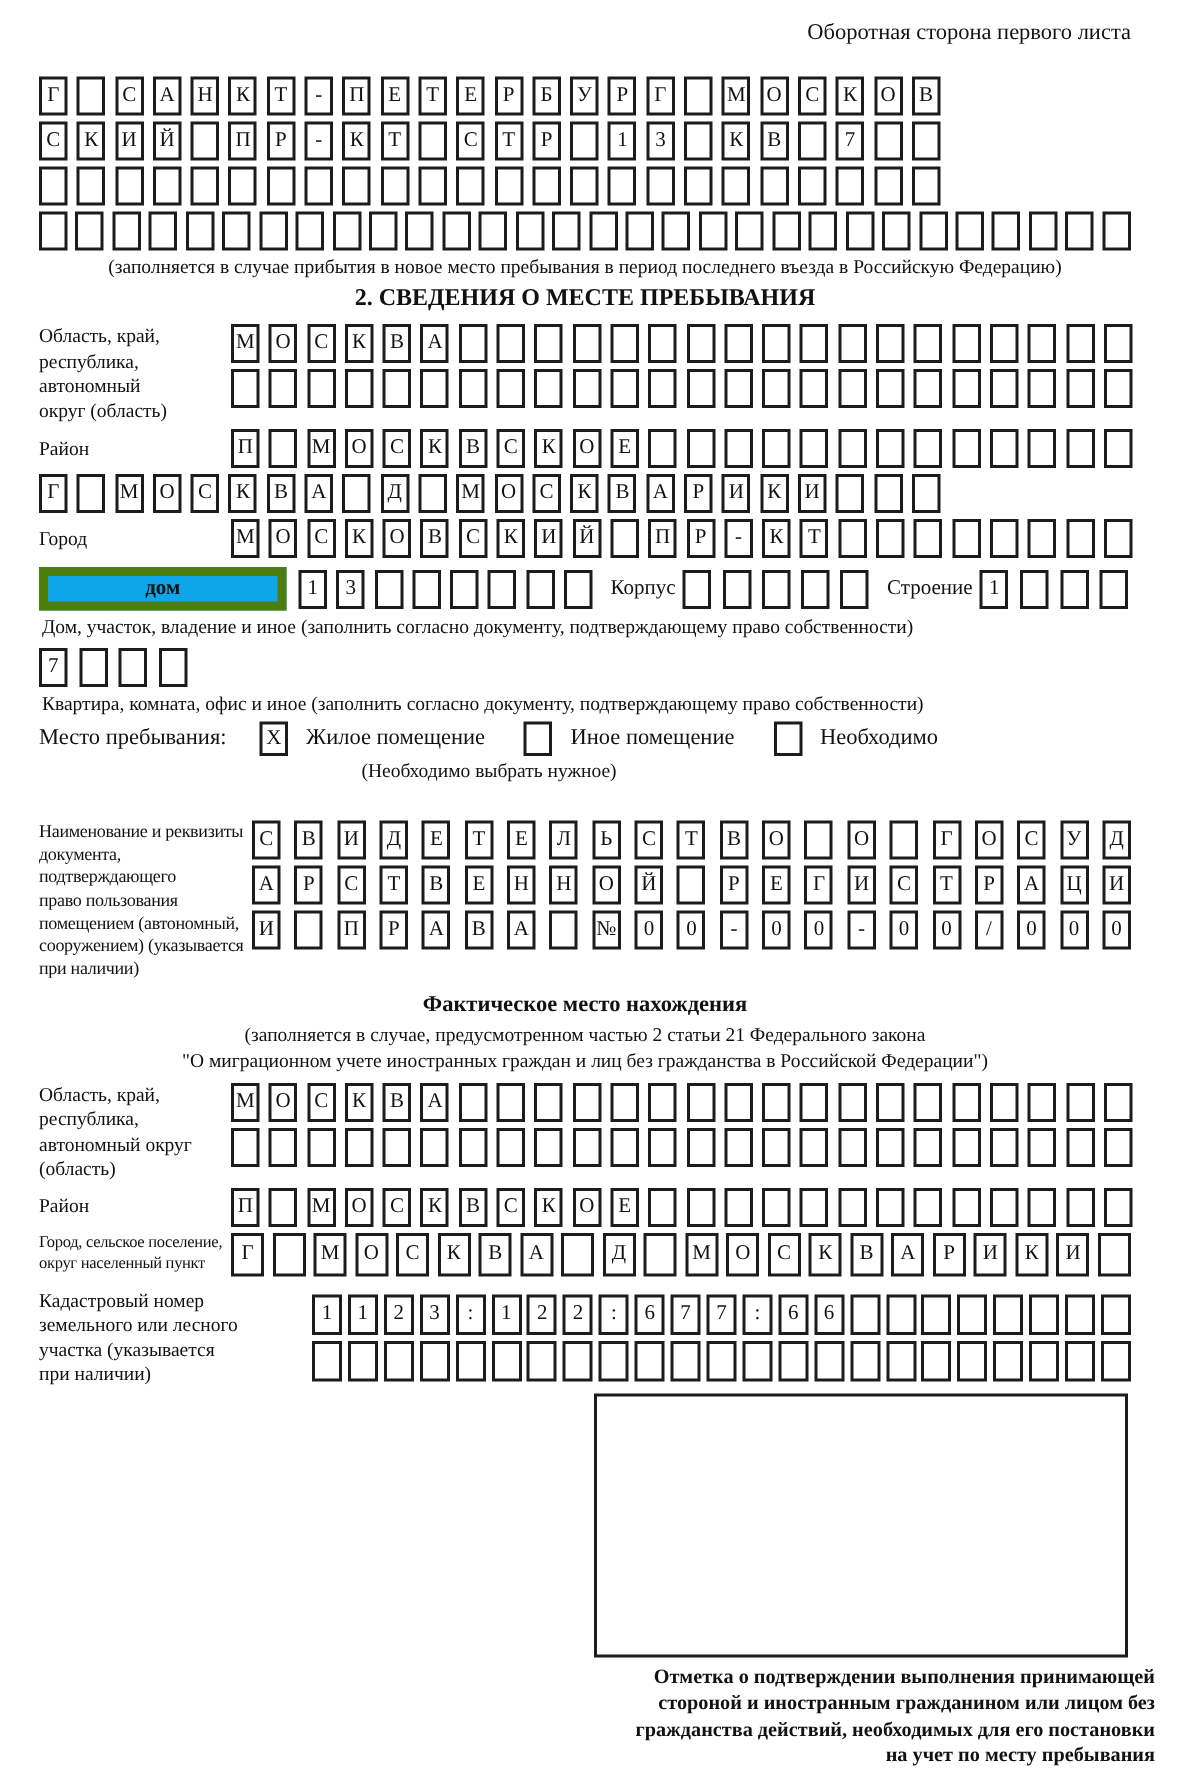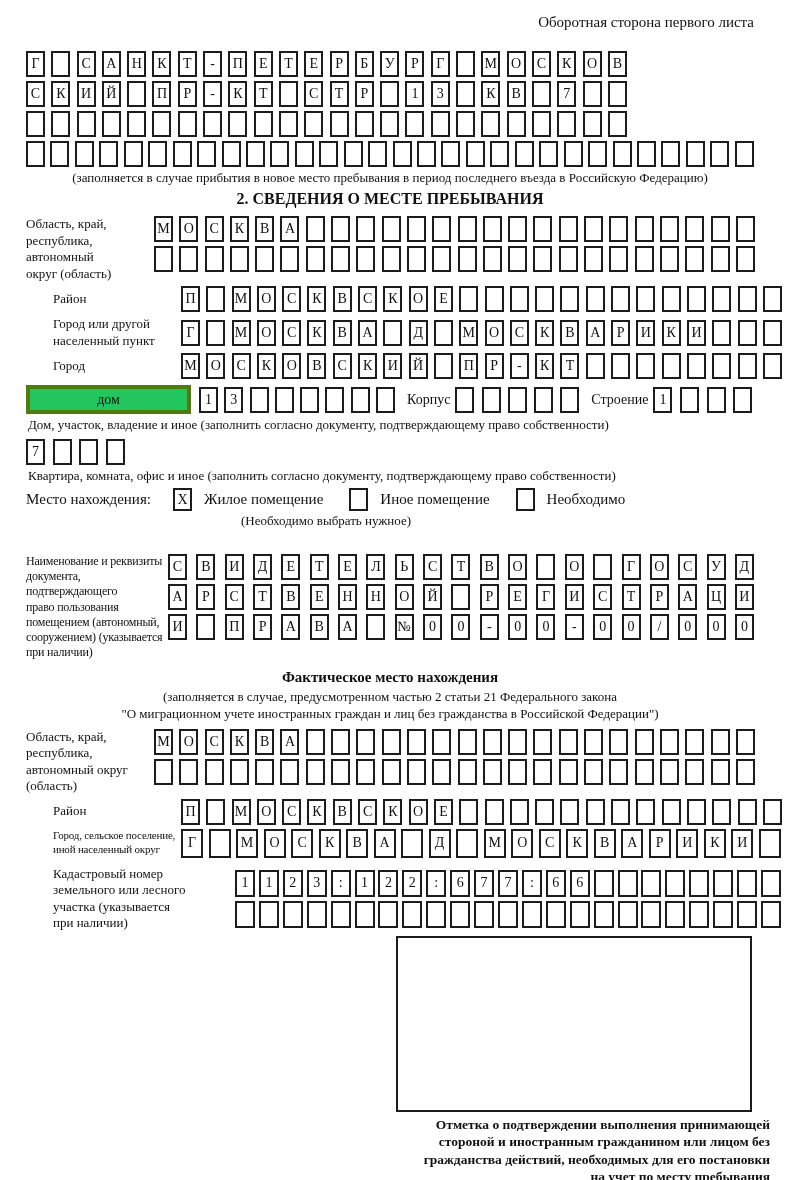--- a/index.html
+++ b/index.html
@@ -4,42 +4,42 @@
 <style>
   html,body{margin:0;padding:0;background:#fff;}
   body{
     width:800px;height:1180px;box-sizing:border-box;
     padding:14px 0 0 26px;
     font-family:"Liberation Serif","DejaVu Serif",serif;
     color:#111;position:relative;overflow:hidden;
   }
   .header-note{width:728px;text-align:right;font-size:15px;margin-bottom:20px;}
   .fgroup{display:flex;align-items:flex-start;}
-  .fgroup.vcenter{align-items:center;margin-left:27px;}
+  .fgroup.vcenter{align-items:center;}
   .flabel{width:128px;font-size:13px;line-height:1.27;white-space:pre-line;flex:none;}
   .flabel.doc{width:142px;font-size:12px;letter-spacing:-0.2px;}
   .flabel.kad{width:182px;font-size:13px;}
   .flabel.cityf{width:128px;font-size:11px;letter-spacing:-0.2px;}
   .rows{display:flex;flex-direction:column;gap:4px;}
   .boxrow{display:flex;justify-content:space-between;flex:none;}
   .cell{
     box-sizing:border-box;width:19px;height:26px;border:2px solid #1c1c1c;
     display:flex;align-items:center;justify-content:center;
     font-size:14px;line-height:1;flex:none;background:#fff;
   }
   .w24{width:601px;} .w30{width:728px;margin-top:4px;}
   .w21{width:586px;}
   .w22L{width:600px;} .w22L .cell{width:22px;height:29px;}
   .w23K{width:546px;} .w23K .cell{width:20px;height:27px;}
   .w8{width:196px;} .w5{width:124px;} .w4{width:99px;}
   .caption{font-size:13px;text-align:center;width:728px;margin:3px 0 4px 0;}
   .caption.left{text-align:left;width:728px;margin-left:2px;}
   .sec-title{font-size:16px;font-weight:bold;text-align:center;width:728px;margin:4px 0 8px 0;}
   .sub-title{font-size:15px;font-weight:bold;text-align:center;width:728px;margin:6px 0 2px 0;}
-  .namebox{box-sizing:border-box;height:29px;border:4px solid #4d7c0f;display:flex;align-items:center;justify-content:center;font-size:14px;flex:none;background:#22c55e;}
+  .namebox{box-sizing:border-box;height:29px;border:6px solid #4d7c0f;display:flex;align-items:center;justify-content:center;font-size:14px;flex:none;background:#0ea5e9;font-weight:bold;}
   .housebox{width:165px;margin-right:8px;}
   .aptbox{width:205px;margin-right:8px;}
   .house-row{display:flex;align-items:center;margin:6px 0 2px 0;}
   .inline-lb{font-size:14px;margin:0 5px 0 12px;}
   .stay-row{display:flex;align-items:center;margin-top:4px;font-size:15px;}
   .stay-label{margin-right:10px;}
   .chk{box-sizing:border-box;width:19px;height:23px;border:2px solid #1c1c1c;display:flex;align-items:center;justify-content:center;font-size:14px;flex:none;margin:0 12px;}
   .opt{margin-right:14px;}
   .hint{font-size:13px;margin:2px 0 25px 150px;width:300px;text-align:center;}
   .mb2{margin-bottom:2px;} .mb4{margin-bottom:4px;} .mb8{margin-bottom:8px;}
@@ -255,22 +255,20 @@
       <div class="cell"></div>
       <div class="cell"></div>
       <div class="cell"></div>
       <div class="cell"></div>
       <div class="cell"></div>
       <div class="cell"></div>
     </div>
 </div>
 
 <div class="fgroup vcenter mb4">
-  <div class="flabel">Город или другой
-населенный пункт</div>
   <div class="boxrow w24">
       <div class="cell">Г</div>
       <div class="cell"></div>
       <div class="cell">М</div>
       <div class="cell">О</div>
       <div class="cell">С</div>
       <div class="cell">К</div>
       <div class="cell">В</div>
       <div class="cell">А</div>
       <div class="cell"></div>
@@ -356,21 +354,21 @@
   <div class="boxrow w4">
       <div class="cell">7</div>
       <div class="cell"></div>
       <div class="cell"></div>
       <div class="cell"></div>
     </div>
 </div>
 <div class="caption left">Квартира, комната, офис и иное (заполнить согласно документу, подтверждающему право собственности)</div>
 
 <div class="stay-row">
-  <span class="stay-label">Место нахождения:</span>
+  <span class="stay-label">Место пребывания:</span>
   <span class="chk">X</span>
   <span class="opt">Жилое помещение</span>
   <span class="chk"></span>
   <span class="opt">Иное помещение</span>
   <span class="chk"></span>
   <span class="opt">Необходимо</span>
 </div>
 <div class="hint">(Необходимо выбрать нужное)</div>
 
 <div class="fgroup mb8">
@@ -543,21 +541,21 @@
       <div class="cell"></div>
       <div class="cell"></div>
       <div class="cell"></div>
       <div class="cell"></div>
       <div class="cell"></div>
     </div>
 </div>
 
 <div class="fgroup vcenter mb8">
   <div class="flabel cityf">Город, сельское поселение,
-иной населенный округ</div>
+округ населенный пункт</div>
   <div class="boxrow w22L">
       <div class="cell">Г</div>
       <div class="cell"></div>
       <div class="cell">М</div>
       <div class="cell">О</div>
       <div class="cell">С</div>
       <div class="cell">К</div>
       <div class="cell">В</div>
       <div class="cell">А</div>
       <div class="cell"></div>

